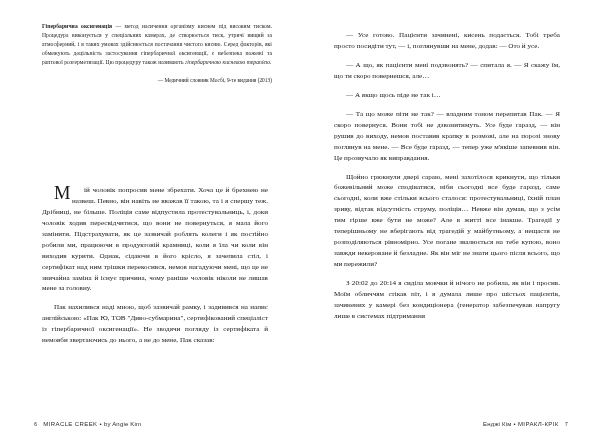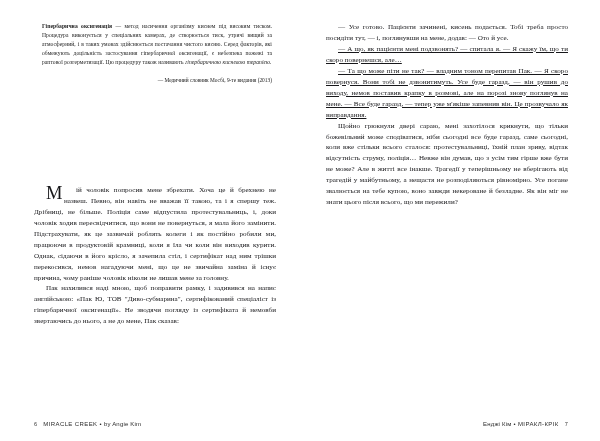--- a/index.html
+++ b/index.html
@@ -62,29 +62,28 @@
 
   
   .body-col {
     margin-top: 0;
   }
   p.para {
     font-size: 7.1px;
     line-height: 1.545;
     text-align: justify;
     text-justify: inter-word;
-    margin: 0;
+    margin: 8px;
     text-indent: 12px;
     letter-spacing: 0.02px;
     color: #17171a;
     -webkit-font-smoothing: antialiased;
   }
   p.para.dialogue {
     text-indent: 12px;
-    text-decoration: underline;
   }
 
   
   .opening {
     position: relative;
     text-indent: 0;
   }
   .opening .dropcap {
     float: left;
     font-size: 18.5px;
@@ -135,35 +134,37 @@
     <div class="epigraph">
       <span class="term">Гіпербарична оксигенація</span><span> — метод насичення організму киснем під високим тиском. Процедура виконується у спеціальних камерах, де створюється тиск, утричі вищий за атмосферний, і в таких умовах здійснюється постачання чистого кисню. Серед факторів, які обмежують доцільність застосування гіпербаричної оксигенації, є небезпека пожежі та раптової розгерметизації. Цю процедуру також називають </span><span class="ital">гіпербаричною кисневою терапією.</span>
     </div>
 
     <div class="epigraph-source">— Медичний словник Мосбі, 9-те видання (2013)</div>
 
     <div class="body-col" style="margin-top:100px;">
       <p class="para opening">
         <span class="dropcap">М</span><span>ій чоловік попросив мене збрехати. Хоча це й брехнею не назвеш. Певно, він навіть не вважав її такою, та і я спершу теж. Дрібниці, не більше. Поліція саме відпустила протестувальниць, і, доки чоловік ходив пересвідчитися, що вони не повернуться, я мала його замінити. Підстрахувати, як це зазвичай роблять колеги і як постійно робили ми, працюючи в продуктовій крамниці, коли я їла чи коли він виходив курити. Однак, сідаючи в його крісло, я зачепила стіл, і сертифікат над ним трішки перекосився, немов нагадуючи мені, що це не звичайна заміна й існує причина, чому раніше чоловік ніколи не лишав мене за головну.</span>
       </p>
-      <p class="para">Пак нахилився наді мною, щоб поправити рамку, і задивився на напис англійською: «Пак Ю, ТОВ "Диво-субмарина", сертифікований спеціаліст із гіпербаричної оксигенації». Не зводячи погляду із сертифіката й немовби звертаючись до нього, а не до мене, Пак сказав:</p>
+      <p class="para">Пак нахилився наді мною, щоб зазвичай рамку, і задивився на напис англійською: «Пак Ю, ТОВ "Диво-субмарина", сертифікований спеціаліст із гіпербаричної оксигенації». Не зводячи погляду із сертифіката й немовби звертаючись до нього, а не до мене, Пак сказав:</p>
     </div>
 
     <div class="footer footer-left">
       <span class="folio">6</span><span class="sep"> </span><span class="title-caps">MIRACLE CREEK</span><span class="sep">•</span><span class="byline">by Angie Kim</span>
     </div>
   </div>
 
   <div class="page page-right">
 
     <div class="body-col">
       <p class="para">— Усе готово. Пацієнти зачинені, кисень подається. Тобі треба просто посидіти тут, — і, поглянувши на мене, додав: — Ото й усе.</p>
       <p class="para dialogue">— А що, як пацієнти мені подзвонять? — спитала я. — Я скажу їм, що ти скоро повернешся, але…</p>
+      <p class="para dialogue">— А якщо щось піде не так і…</p>
       <p class="para dialogue">— Та що може піти не так? — владним тоном перепитав Пак. — Я скоро повернуся. Вони тобі не дзвонитимуть. Усе буде гаразд, — він рушив до виходу, немов поставив крапку в розмові, але на порозі знову поглянув на мене. — Все буде гаразд, — тепер уже м'якіше запевнив він. Це прозвучало як виправдання.</p>
       <p class="para">Щойно грюкнули двері сараю, мені захотілося крикнути, що тільки божевільний може сподіватися, ніби сьогодні все буде гаразд, саме сьогодні, коли вже стільки всього сталося: протестувальниці, їхній план зриву, відтак відсутність струму, поліція… Невже він думав, що з усім тим гірше вже бути не може? Але в житті все інакше. Трагедії у теперішньому не вберігають від трагедій у майбутньому, а нещастя не розподіляються рівномірно. Усе погане звалюється на тебе купою, воно завжди некероване й безладне. Як він міг не знати цього після всього, що ми пережили?</p>
+      <p class="para">З 20:02 до 20:14 я сиділа мовчки й нічого не робила, як він і просив. Моїм обличчям стікав піт, і я думала лише про шістьох пацієнтів, зачинених у камері без кондиціонера (генератор забезпечував напругу лише в системах підтримання</p>
     </div>
 
     <div class="footer footer-right">
       <span class="byline">Енджі Кім</span><span class="sep">•</span><span class="title-caps">МІРАКЛ-КРІК</span><span class="sep"> </span><span class="folio">7</span>
     </div>
   </div>
 
 </div>
 
 </body></html>

